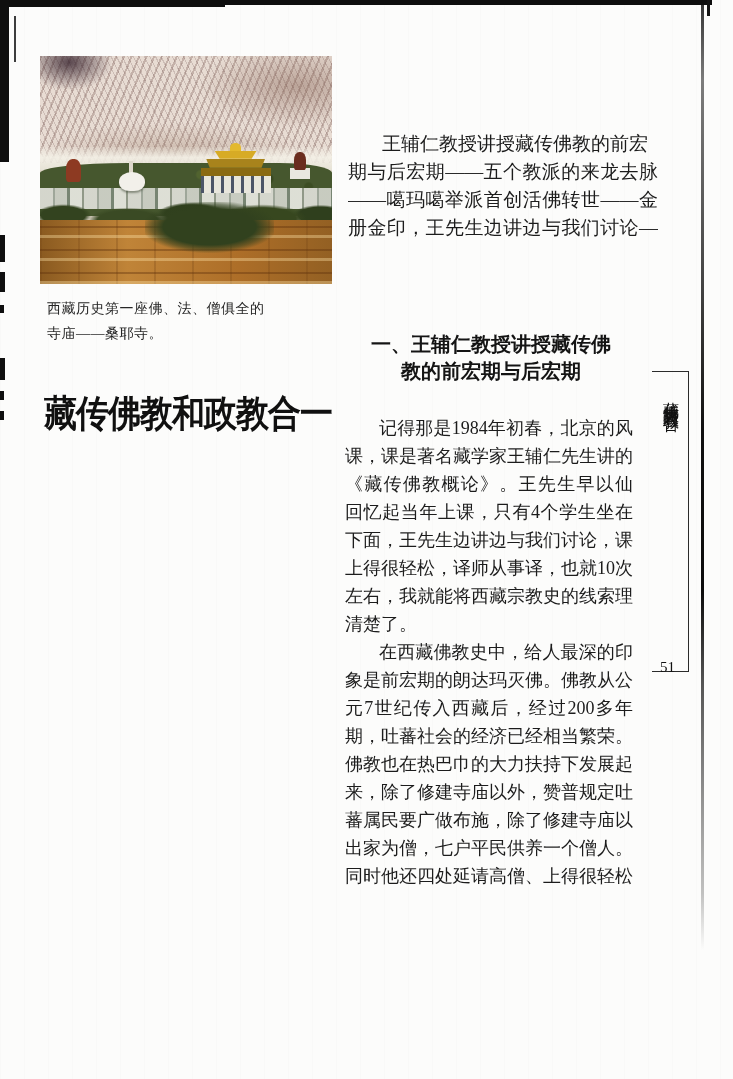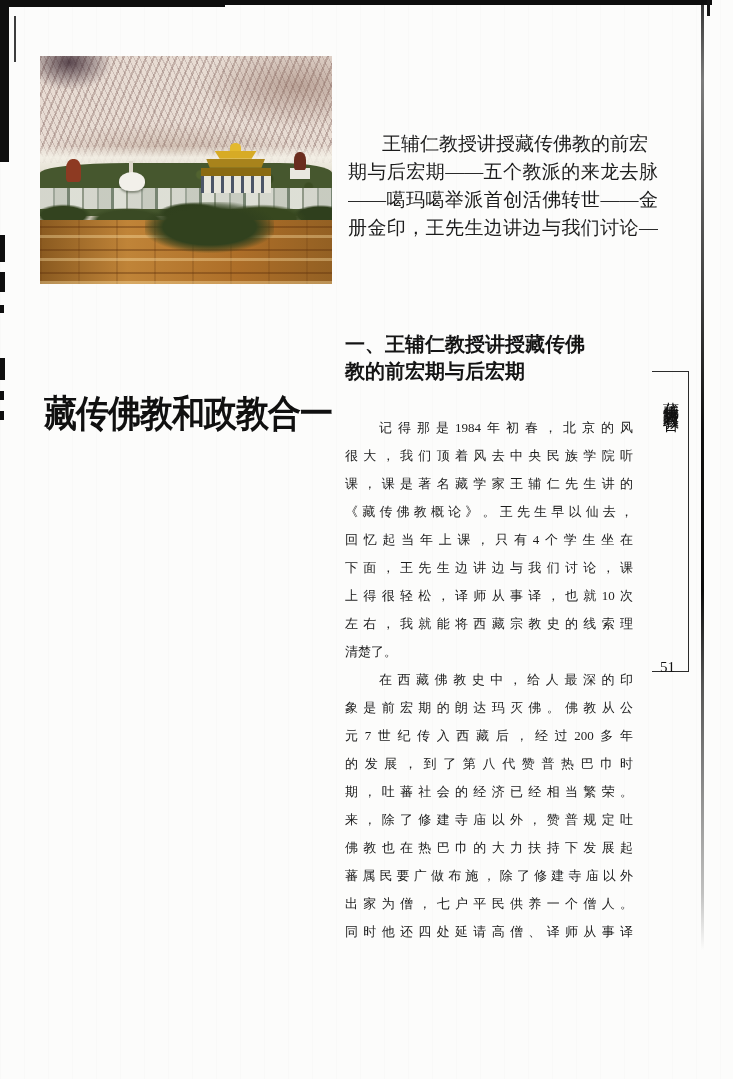--- a/index.html
+++ b/index.html
@@ -80,22 +80,22 @@
 
   
   .caption{position:absolute;left:47px;top:296px;width:240px;font-size:14px;line-height:25px;color:#262626;letter-spacing:.5px;}
   
   .big-title{position:absolute;left:44px;top:389px;width:300px;font-size:33px;font-weight:900;letter-spacing:-1px;color:#101010;font-family:"Liberation Serif","DejaVu Serif",serif;transform:scaleY(1.12);transform-origin:top left;}
 
   
   .col{position:absolute;font-size:19px;color:#1c1c1c;}
   .intro{left:348px;top:130px;width:310px;line-height:28px;}
   .heading{left:345px;top:331px;width:292px;line-height:27px;font-weight:bold;font-size:20px;color:#141414;}
-  .heading .ln{}
-  .bodytext{left:345px;top:414px;width:288px;line-height:28px;font-size:13px;}
+  .heading .ln{text-align:center;}
+  .bodytext{left:345px;top:414px;width:288px;line-height:28px;font-size:18px;}
   .ln{white-space:nowrap;}
   .jl{text-align:justify;text-align-last:justify;white-space:normal;overflow:hidden;height:28px;}
   .first{padding-left:34px;}
   .end{text-align:left;text-align-last:left;}
 
   
   .bracket{position:absolute;left:652px;top:371px;width:36px;height:299px;border-top:1px solid #2b2b2b;border-right:1px solid #2b2b2b;border-bottom:1px solid #2b2b2b;}
   .side-title{position:absolute;left:660px;top:389px;height:180px;writing-mode:vertical-rl;text-orientation:upright;font-size:16px;letter-spacing:2px;color:#111;}
   .page-num{position:absolute;left:660px;top:659px;font-size:15px;color:#111;}
 </style>
@@ -132,54 +132,56 @@
     <div class="ph ph-white-stupa-spike"></div>
     <div class="ph ph-white-stupa-dome"></div>
     <div class="ph ph-red-stupa"></div>
     <div class="ph ph-right-stupa-base"></div>
     <div class="ph ph-right-stupa"></div>
     <div class="ph ph-lower-trees"></div>
     <div class="ph ph-fields"></div>
     <div class="ph ph-field-clump"></div>
   </div>
 
+  <div class="caption">
+    <div class="ln">西藏历史第一座佛、法、僧俱全的</div>
+    <div class="ln">寺庙——桑耶寺。</div>
+  </div>
 
   <div class="big-title">藏传佛教和政教合一</div>
 
   <div class="col intro">
     <div class="ln first end">王辅仁教授讲授藏传佛教的前宏</div>
     <div class="ln jl">期与后宏期——五个教派的来龙去脉</div>
     <div class="ln jl">——噶玛噶举派首创活佛转世——金</div>
     <div class="ln jl">册金印，王先生边讲边与我们讨论—</div>
   </div>
 
   <div class="col heading">
     <div class="ln">一、王辅仁教授讲授藏传佛</div>
     <div class="ln">教的前宏期与后宏期</div>
   </div>
 
   <div class="col bodytext">
     <div class="ln jl first">记得那是1984年初春，北京的风</div>
-    <div class="ln jl">很大，我们顶着风去中央民族学院听</div>
     <div class="ln jl">课，课是著名藏学家王辅仁先生讲的</div>
     <div class="ln jl">《藏传佛教概论》。王先生早以仙去，</div>
     <div class="ln jl">回忆起当年上课，只有4个学生坐在</div>
     <div class="ln jl">下面，王先生边讲边与我们讨论，课</div>
     <div class="ln jl">上得很轻松，译师从事译，也就10次</div>
     <div class="ln jl">左右，我就能将西藏宗教史的线索理</div>
     <div class="ln end">清楚了。</div>
     <div class="ln jl first">在西藏佛教史中，给人最深的印</div>
     <div class="ln jl">象是前宏期的朗达玛灭佛。佛教从公</div>
     <div class="ln jl">元7世纪传入西藏后，经过200多年</div>
-    <div class="ln jl">的发展，到了第八代赞普热巴巾时</div>
     <div class="ln jl">期，吐蕃社会的经济已经相当繁荣。</div>
+    <div class="ln jl">佛教也在热巴巾的大力扶持下发展起</div>
     <div class="ln jl">来，除了修建寺庙以外，赞普规定吐</div>
-    <div class="ln jl">佛教也在热巴巾的大力扶持下发展起</div>
     <div class="ln jl">蕃属民要广做布施，除了修建寺庙以外</div>
     <div class="ln jl">出家为僧，七户平民供养一个僧人。</div>
-    <div class="ln jl">同时他还四处延请高僧、译师从事译</div>
+    <div class="ln jl">同时他还四处延请高僧、上得很轻松</div>
   </div>
 
   <div class="bracket"></div>
   <div class="side-title">藏传佛教与政教合一</div>
   <div class="page-num">51</div>
 
 </div>
 
 </body></html>

